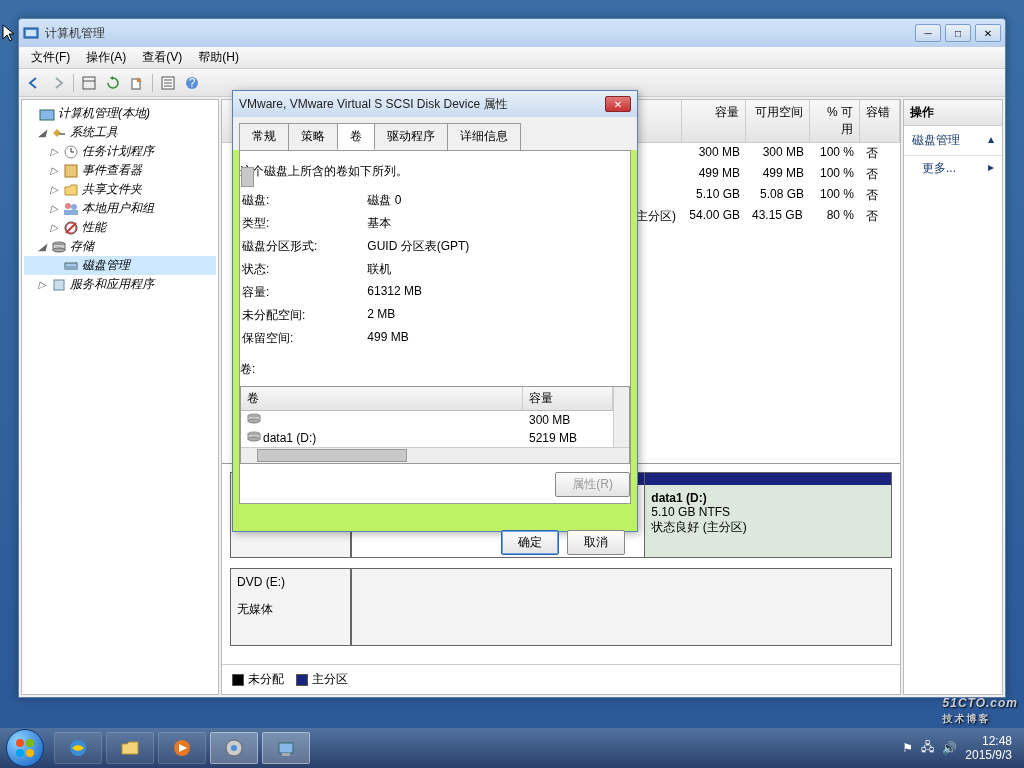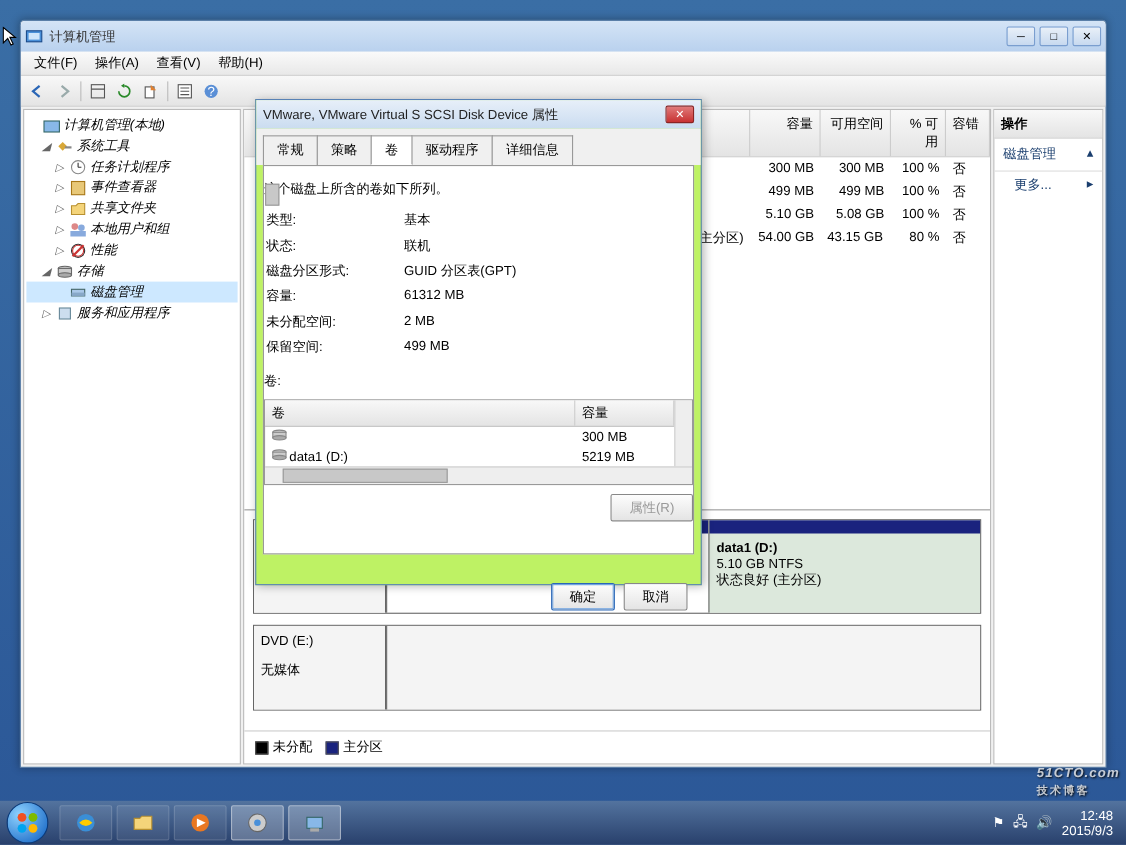--- a/index.html
+++ b/index.html
@@ -356,31 +356,35 @@
       <div class="tab">常规</div>
       <div class="tab">策略</div>
       <div class="tab active">卷</div>
       <div class="tab">驱动程序</div>
       <div class="tab">详细信息</div>
     </div>
     <div class="tab-body">
       <div class="info-line">这个磁盘上所含的卷如下所列。</div>
       <table class="info-table" style="margin-top:8px">
         <tbody>
+            <tr>
+              <td>磁盘:</td>
+              <td style="padding-left:40px">磁盘 0</td>
+            </tr>
         <tr>
               <td>类型:</td>
               <td style="padding-left:40px">基本</td>
             </tr>
         <tr>
+              <td>磁盘分区形式:</td>
+              <td style="padding-left:40px">GUID 分区表(GPT)</td>
+            </tr>
+        <tr>
               <td>状态:</td>
               <td style="padding-left:40px">联机</td>
-            </tr>
-        <tr>
-              <td>磁盘分区形式:</td>
-              <td style="padding-left:40px">GUID 分区表(GPT)</td>
             </tr>
         <tr>
               <td>容量:</td>
               <td style="padding-left:40px">61312 MB</td>
             </tr>
         <tr>
               <td>未分配空间:</td>
               <td style="padding-left:40px">2 MB</td>
             </tr>
         <tr>

